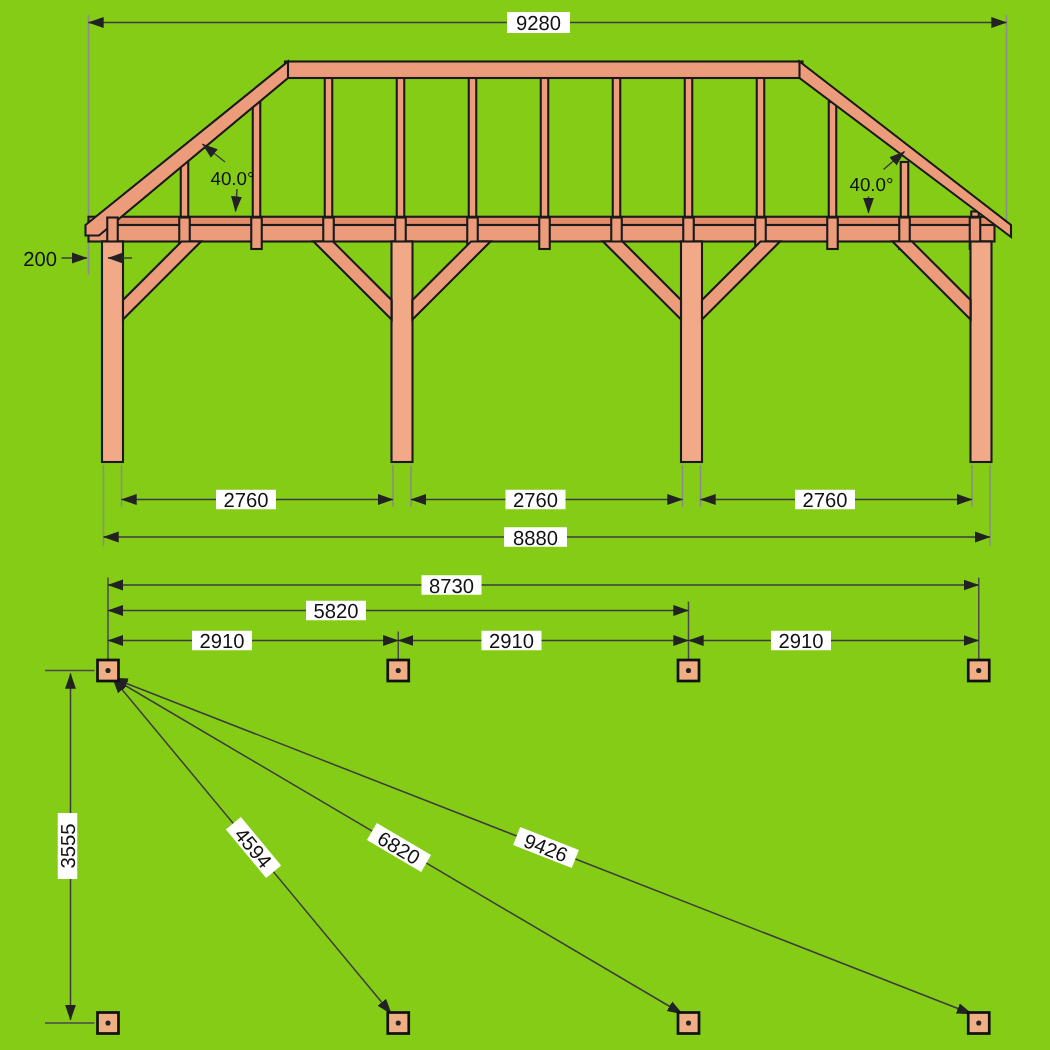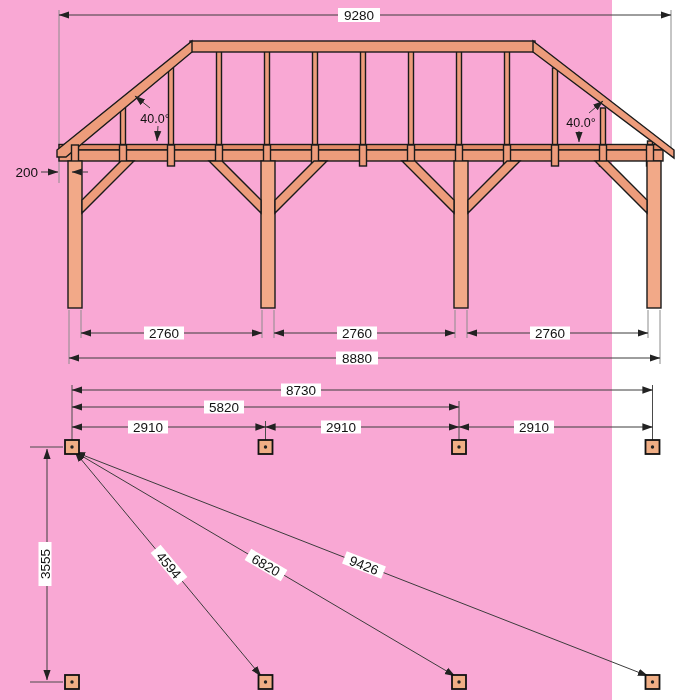--- a/index.html
+++ b/index.html
@@ -1,16 +1,16 @@
 <!DOCTYPE html>
 <html><head>
 <meta charset="utf-8">
 <style>
   html,body{margin:0;padding:0;background:#fff;}
-  #stage{width:612px;height:700px;background:#f9a8d4;position:relative;font-family:"Liberation Sans",sans-serif;text-align:right;}
+  #stage{width:700px;height:700px;background:#84cc16;position:relative;font-family:"Liberation Sans",sans-serif;text-align:right;}
   svg{display:block;}
   text{fill:#111111;font-family:"Liberation Sans",sans-serif;font-size:13.5px;}
   .ang{font-size:12.5px;}
   .ext{stroke:#8c8c8c;stroke-width:1;}
   .extd{stroke:#4a4a4a;stroke-width:1;}
   .dim{stroke:#3c3c3c;stroke-width:1;fill:none;}
   .wood{fill:#ED9C7B;stroke:#1a1a1a;stroke-width:1.4;}
   .woodL{fill:#F2A988;stroke:#1a1a1a;stroke-width:1.4;}
   .woodB{fill:#E38B66;stroke:#1a1a1a;stroke-width:1.4;}
   .post{fill:#F0AE85;stroke:#111;stroke-width:1.8;}

